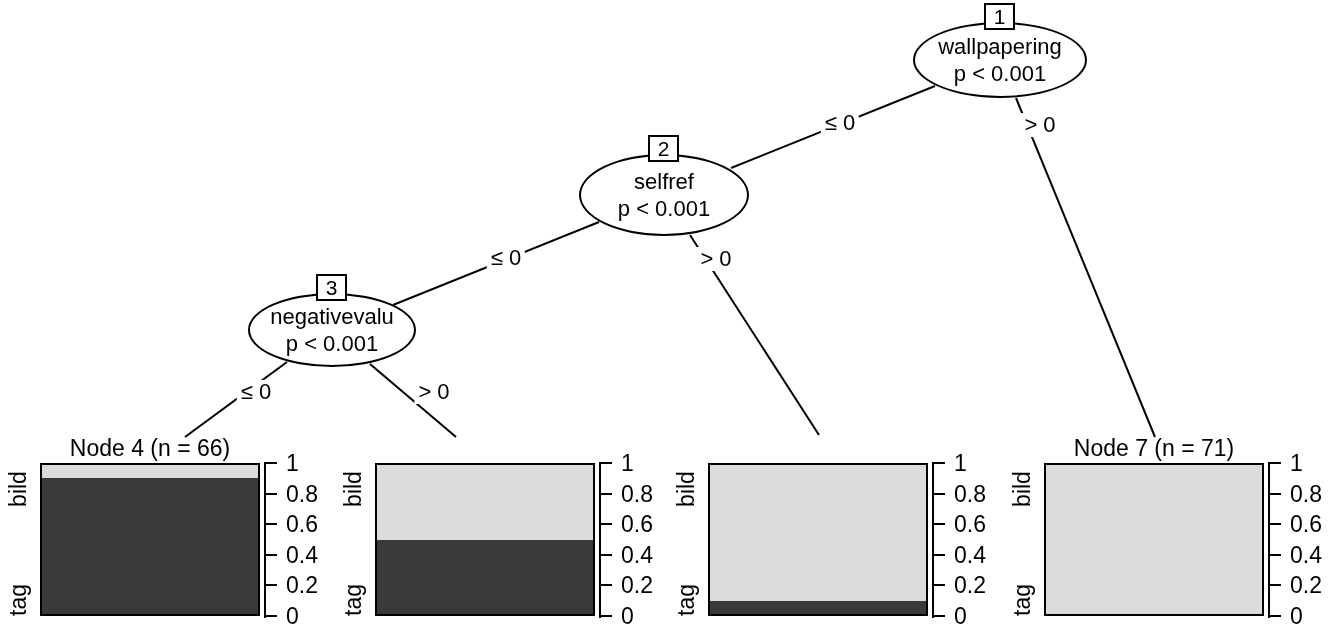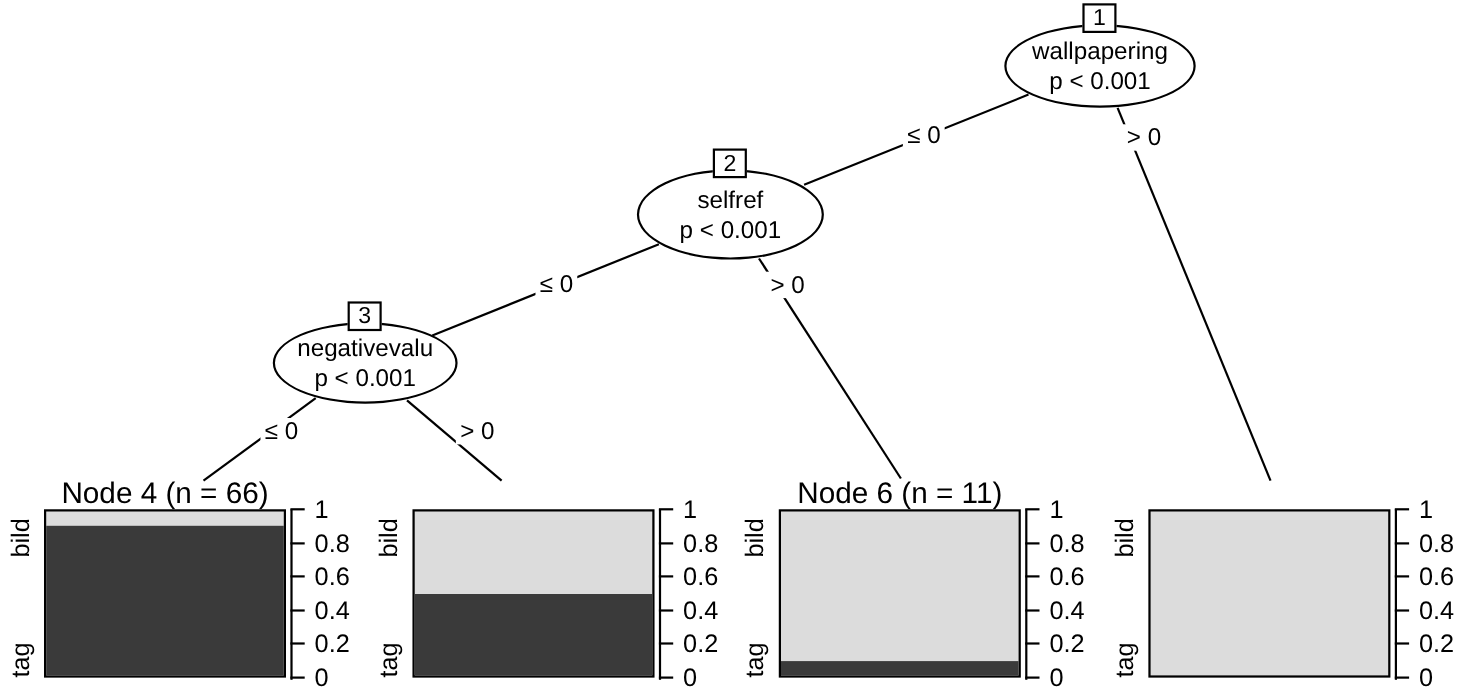--- a/index.html
+++ b/index.html
@@ -76,21 +76,21 @@
     top: 435px;
     width: 324px;
     height: 196px;
   }
   .ptitle {
     position: absolute;
     left: 40px;
     top: 0;
     width: 220px;
     text-align: center;
-    font-size: 27px;
+    font-size: 23px;
     line-height: 26px;
     white-space: nowrap;
   }
   .bar {
     position: absolute;
     left: 40px;
     top: 28px;
     width: 220px;
     height: 153px;
     box-sizing: border-box;
@@ -217,21 +217,20 @@
     <div class="tick" style="top:180px;"></div>
     <div class="tlab" style="top:15px;">1</div>
     <div class="tlab" style="top:46px;">0.8</div>
     <div class="tlab" style="top:76px;">0.6</div>
     <div class="tlab" style="top:107px;">0.4</div>
     <div class="tlab" style="top:137px;">0.2</div>
     <div class="tlab" style="top:168px;">0</div>
   </div>
 
   <div class="panel" style="left:668px;">
-    <div class="ptitle">Node 6 (n = 11)</div>
     <div class="ylab" style="top:54px;">bild</div>
     <div class="ylab" style="top:165px;">tag</div>
     <div class="bar">
       <div class="seg" style="height: 9%;"></div>
     </div>
     <div class="axis"></div>
     <div class="tick" style="top:27px;"></div>
     <div class="tick" style="top:58px;"></div>
     <div class="tick" style="top:88px;"></div>
     <div class="tick" style="top:119px;"></div>
@@ -239,20 +238,21 @@
     <div class="tick" style="top:180px;"></div>
     <div class="tlab" style="top:15px;">1</div>
     <div class="tlab" style="top:46px;">0.8</div>
     <div class="tlab" style="top:76px;">0.6</div>
     <div class="tlab" style="top:107px;">0.4</div>
     <div class="tlab" style="top:137px;">0.2</div>
     <div class="tlab" style="top:168px;">0</div>
   </div>
 
   <div class="panel" style="left:1004px;">
+    <div class="ptitle">Node 7 (n = 71)</div>
     <div class="ylab" style="top:54px;">bild</div>
     <div class="ylab" style="top:165px;">tag</div>
     <div class="bar">
       <div class="seg" style="height: 0%;"></div>
     </div>
     <div class="axis"></div>
     <div class="tick" style="top:27px;"></div>
     <div class="tick" style="top:58px;"></div>
     <div class="tick" style="top:88px;"></div>
     <div class="tick" style="top:119px;"></div>

